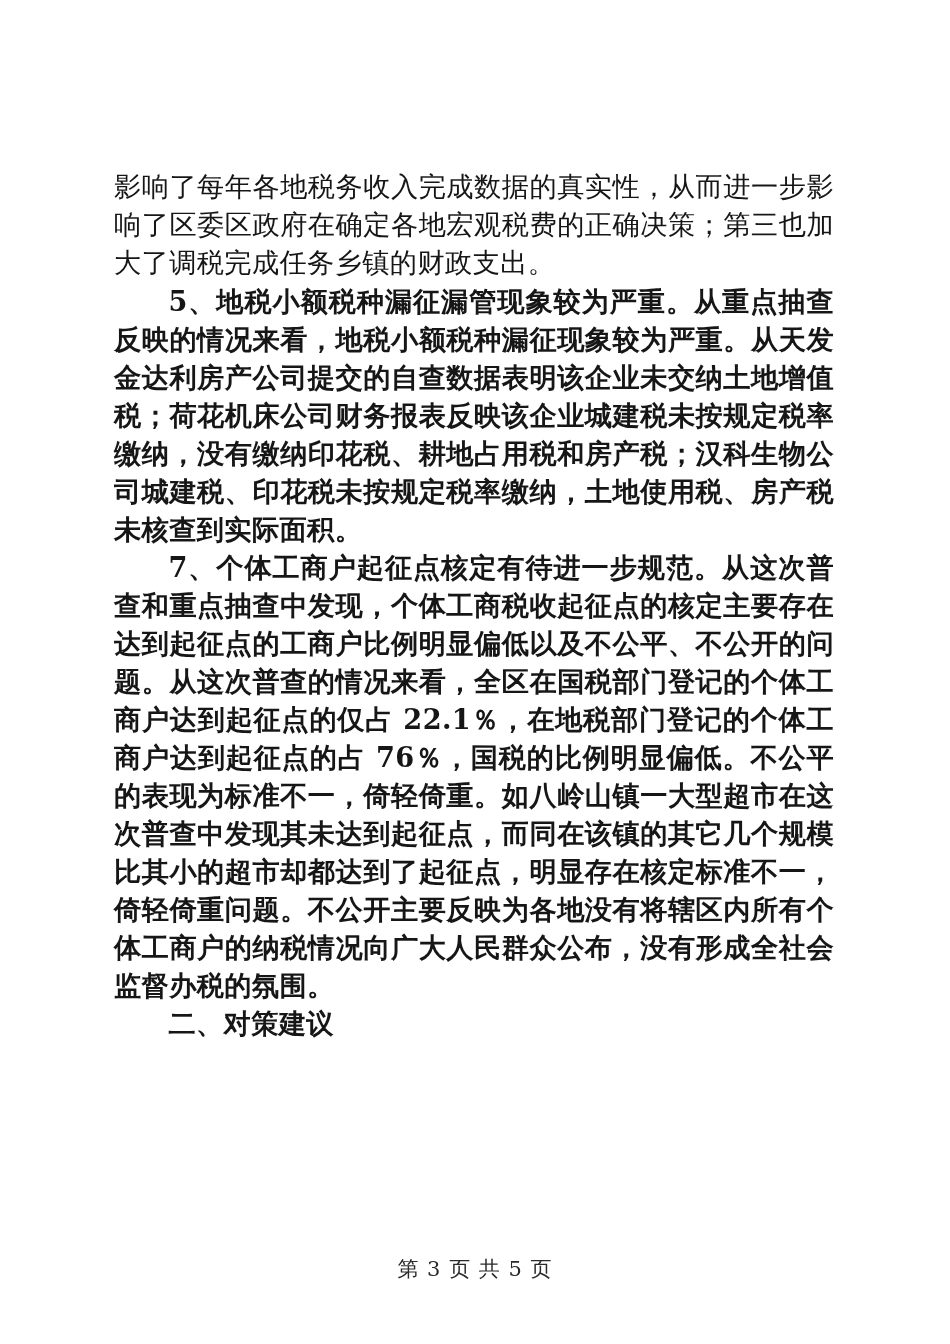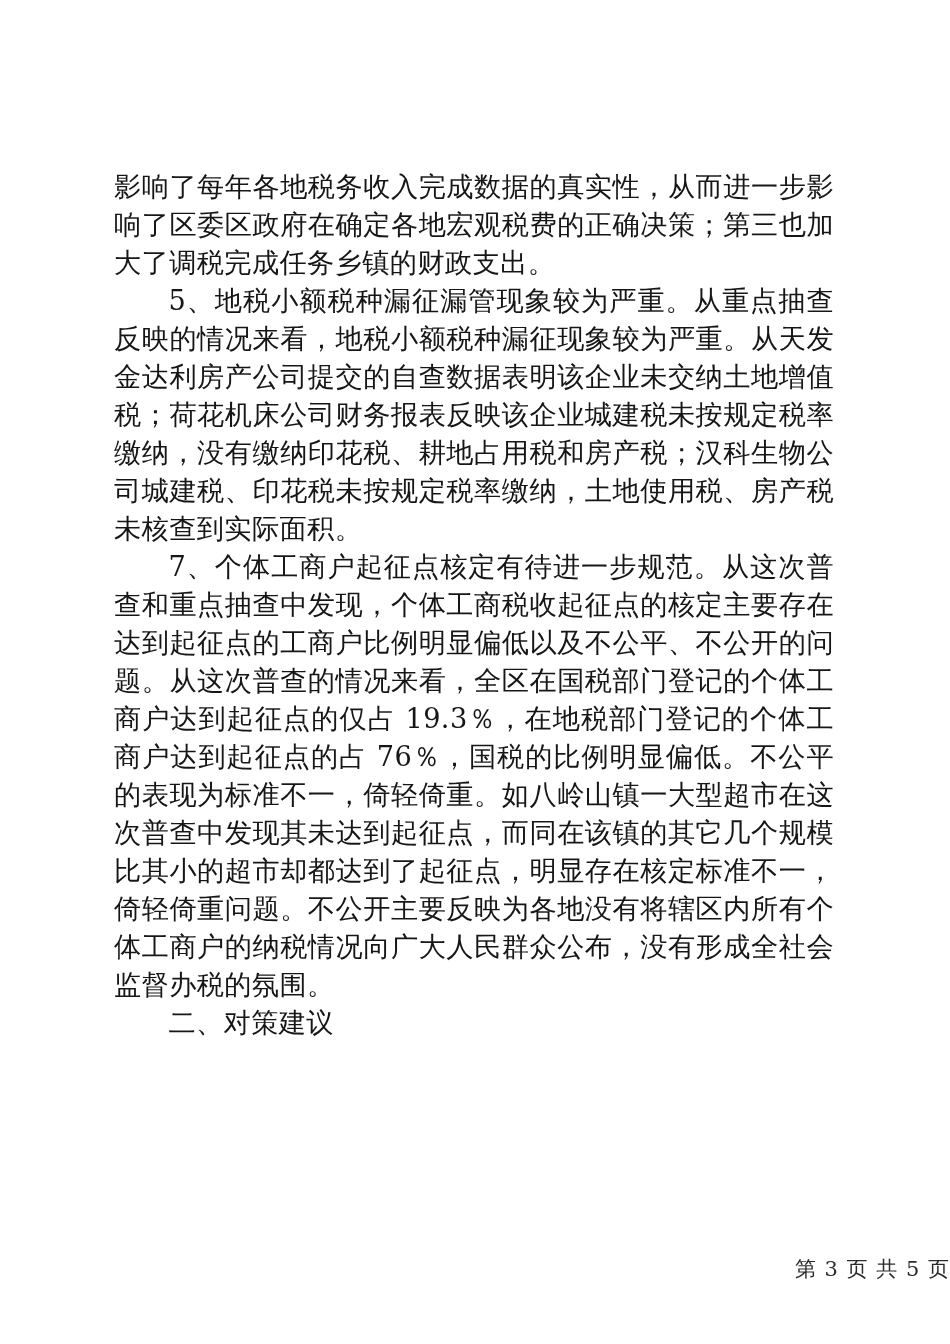--- a/index.html
+++ b/index.html
@@ -32,50 +32,51 @@
     letter-spacing: 0.4px;
     text-align: justify;
     text-justify: inter-character;
     text-align-last: left;
     color: #161616;
     font-weight: 400;
     -webkit-font-smoothing: antialiased;
   }
   .para.indent {
     text-indent: 2em;
+    font-weight: bold;
   }
   .para.noindent {
     text-indent: 0;
   }
   .footer {
     position: absolute;
     left: 0;
     top: 1240px;
     width: 950px;
-    text-align: right;
+    text-align: center;
     font-size: 21px;
     line-height: 30px;
     color: #2a2a2a;
     letter-spacing: 1px;
     font-family: "DejaVu Serif", "Liberation Serif", serif;
   }
 </style>
 </head>
 <body>
 
 <div class="page">
 
   <div class="doc-body">
 
     <p class="para noindent">影响了每年各地税务收入完成数据的真实性，从而进一步影响了区委区政府在确定各地宏观税费的正确决策；第三也加大了调税完成任务乡镇的财政支出。</p>
 
     <p class="para indent">5、地税小额税种漏征漏管现象较为严重。从重点抽查反映的情况来看，地税小额税种漏征现象较为严重。从天发金达利房产公司提交的自查数据表明该企业未交纳土地增值税；荷花机床公司财务报表反映该企业城建税未按规定税率缴纳，没有缴纳印花税、耕地占用税和房产税；汉科生物公司城建税、印花税未按规定税率缴纳，土地使用税、房产税未核查到实际面积。</p>
 
 
-    <p class="para indent">7、个体工商户起征点核定有待进一步规范。从这次普查和重点抽查中发现，个体工商税收起征点的核定主要存在达到起征点的工商户比例明显偏低以及不公平、不公开的问题。从这次普查的情况来看，全区在国税部门登记的个体工商户达到起征点的仅占 19.3％，在地税部门登记的个体工商户达到起征点的占 76％，国税的比例明显偏低。不公平的表现为标准不一，倚轻倚重。如八岭山镇一大型超市在这次普查中发现其未达到起征点，而同在该镇的其它几个规模比其小的超市却都达到了起征点，明显存在核定标准不一，倚轻倚重问题。不公开主要反映为各地没有将辖区内所有个体工商户的纳税情况向广大人民群众公布，没有形成全社会监督办税的氛围。</p>
+    <p class="para indent">7、个体工商户起征点核定有待进一步规范。从这次普查和重点抽查中发现，个体工商税收起征点的核定主要存在达到起征点的工商户比例明显偏低以及不公平、不公开的问题。从这次普查的情况来看，全区在国税部门登记的个体工商户达到起征点的仅占 22.1％，在地税部门登记的个体工商户达到起征点的占 76％，国税的比例明显偏低。不公平的表现为标准不一，倚轻倚重。如八岭山镇一大型超市在这次普查中发现其未达到起征点，而同在该镇的其它几个规模比其小的超市却都达到了起征点，明显存在核定标准不一，倚轻倚重问题。不公开主要反映为各地没有将辖区内所有个体工商户的纳税情况向广大人民群众公布，没有形成全社会监督办税的氛围。</p>
 
     <p class="para indent">二、对策建议</p>
 
   </div>
 
   <div class="footer">第 3 页  共 5 页</div>
 
 </div>
 
 </body></html>

